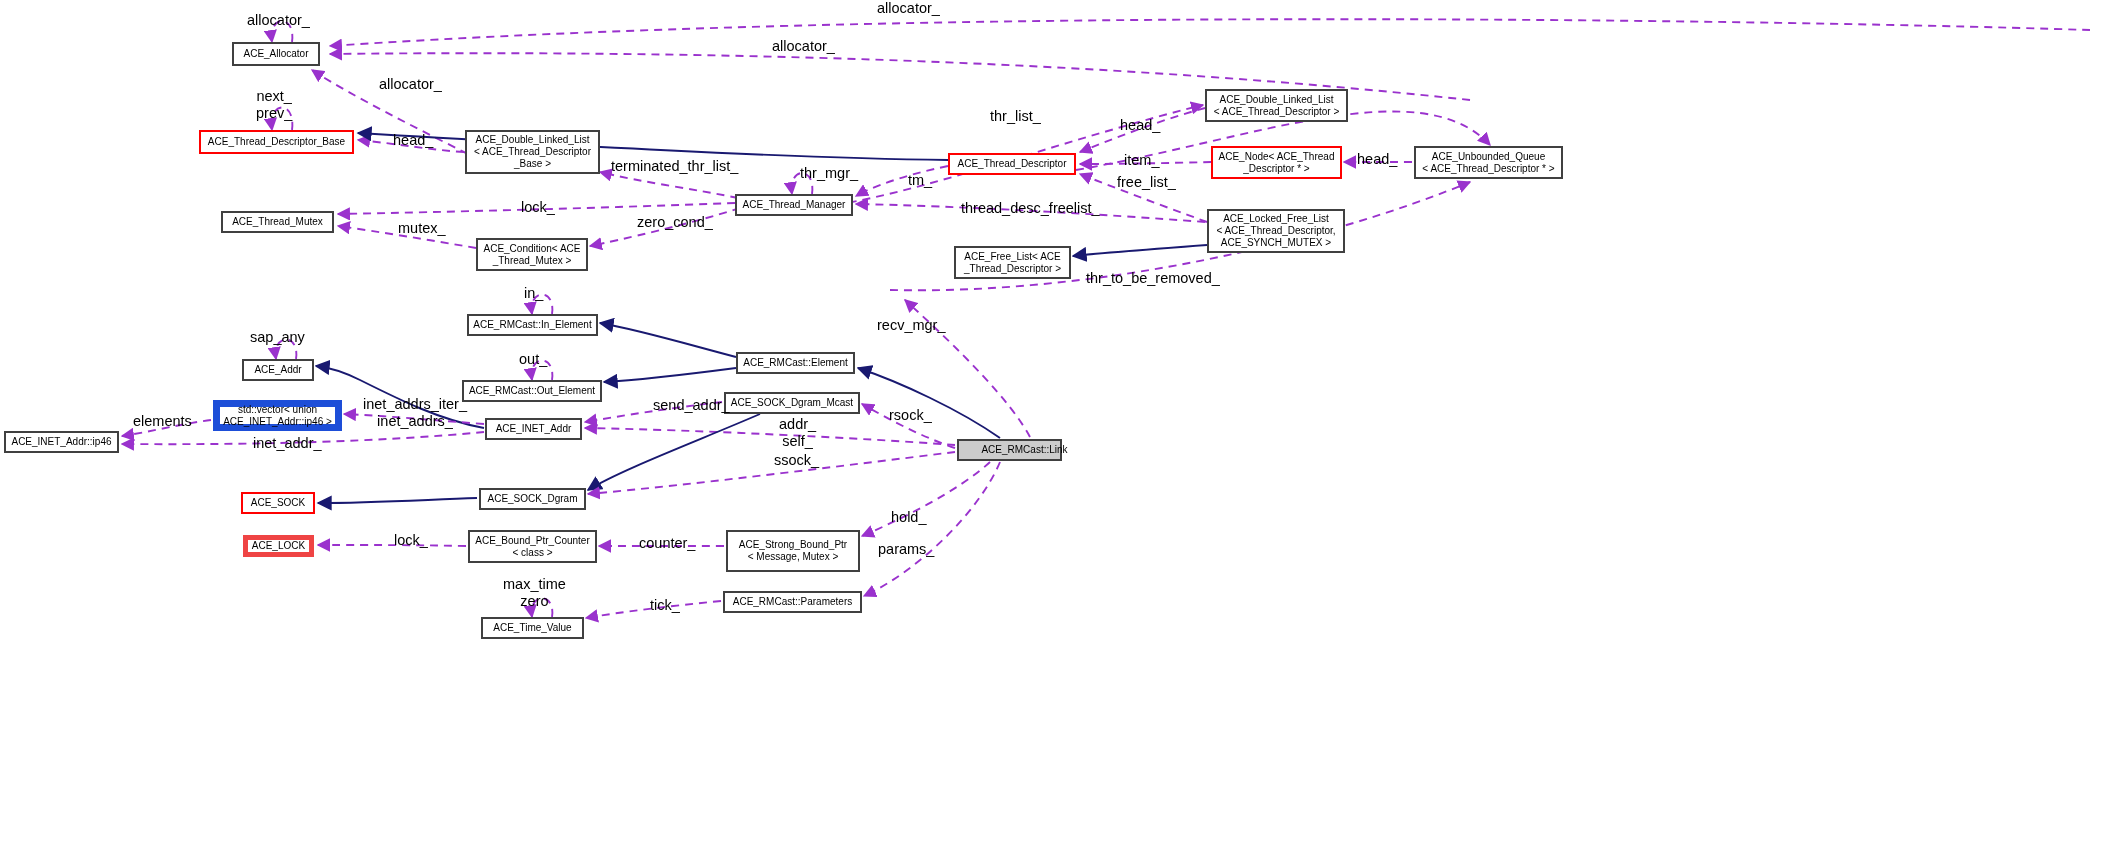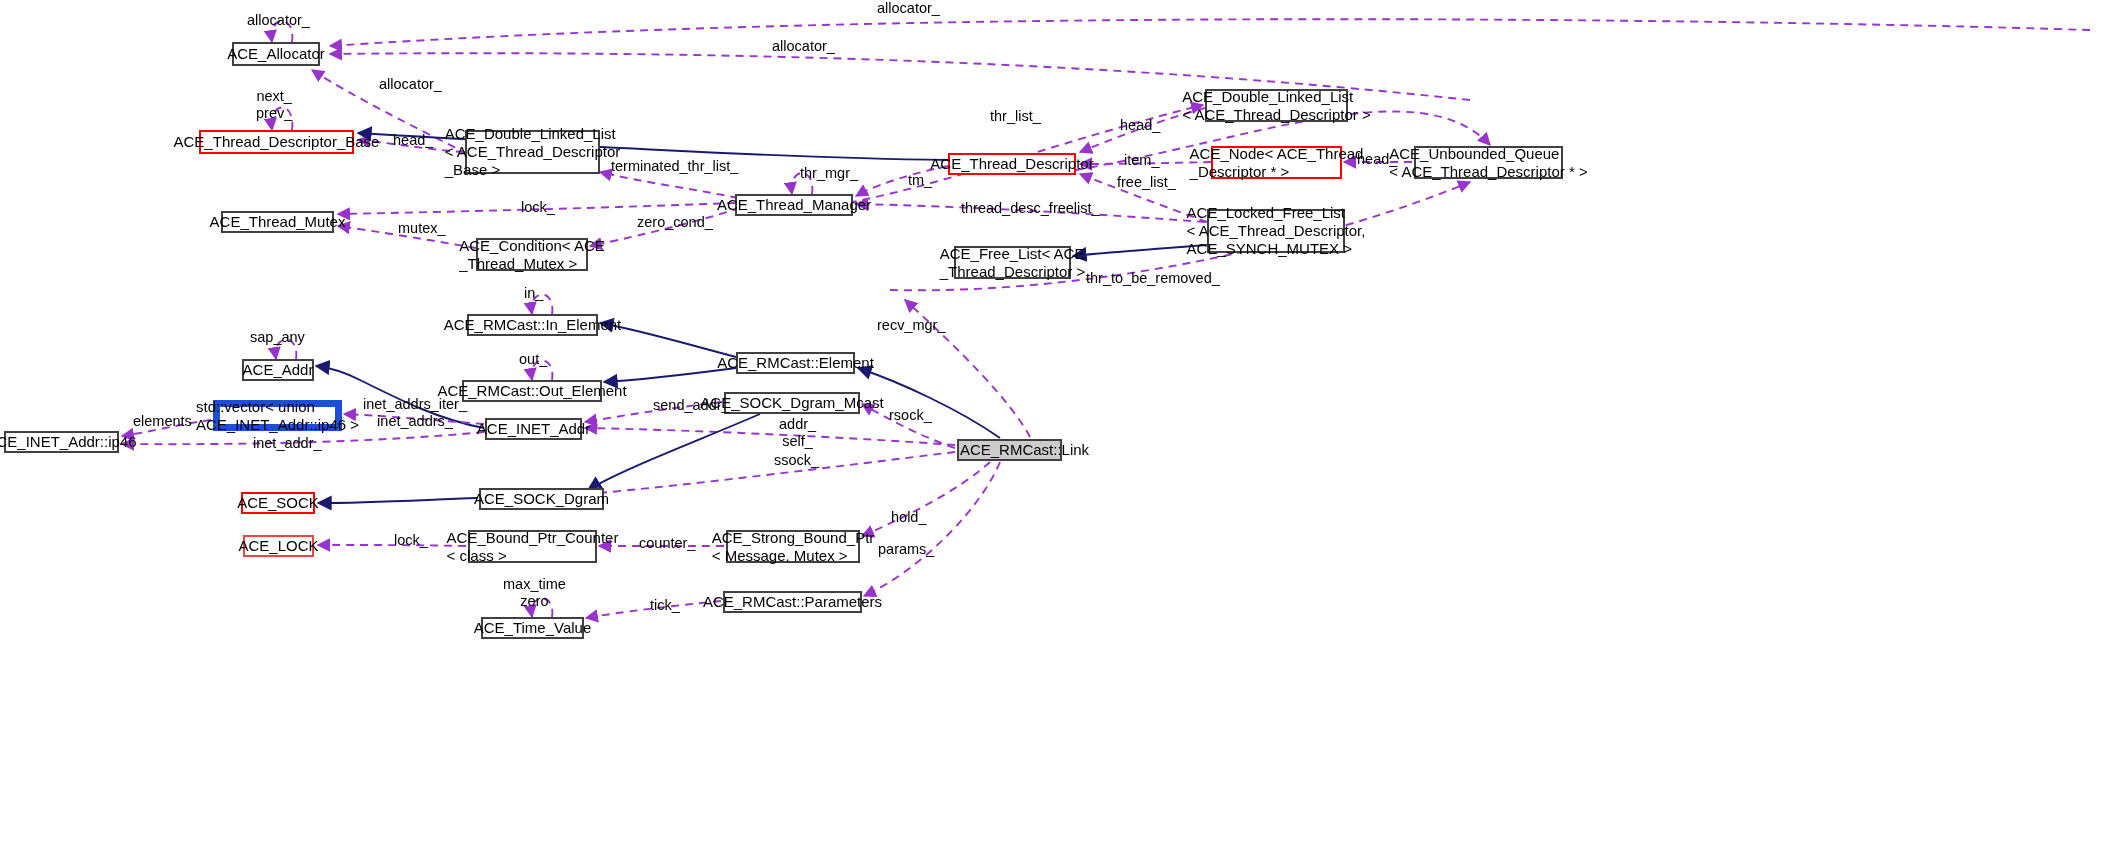--- a/index.html
+++ b/index.html
@@ -24,31 +24,31 @@
   }
   .node {
     position: absolute;
     box-sizing: border-box;
     background: #ffffff;
     border: 1px solid #404040;
     display: flex;
     flex-direction: column;
     align-items: center;
     justify-content: center;
-    text-align: left;
-    font-size: 15px;
+    text-align: center;
+    font-size: 10px;
     color: #000000;
     line-height: 1.18;
     white-space: pre;
     z-index: 5;
   }
   .node.thick { border: 2px solid #404040; }
   .node.red { border: 2px solid #ff0000; }
   .node.gray-border { border: 7px solid #1d4ed8; }
-  .node.lightgray-border { border: 2px solid #ef4444; }
+  .node.lightgray-border { border: 5px solid #ef4444; }
   .node.current {
     background: #cccccc;
     border: 2px solid #404040;
   }
   .edge-label {
     position: absolute;
     font-size: 14.5px;
     color: #000000;
     white-space: pre;
     text-align: center;
@@ -160,25 +160,25 @@
       <div class="node thick" style="left: 242px; top: 359px; width: 72px; height: 22px;">ACE_Addr</div>
       <div class="node thick" style="left: 462px; top: 380px; width: 140px; height: 22px;">ACE_RMCast::Out_Element</div>
       <div class="node thick" style="left: 736px; top: 352px; width: 119px; height: 22px;">ACE_RMCast::Element</div>
       <div class="node gray-border" style="left: 213px; top: 400px; width: 129px; height: 31px;">std::vector&lt; union
 ACE_INET_Addr::ip46 &gt;</div>
       <div class="node thick" style="left: 724px; top: 392px; width: 136px; height: 22px;">ACE_SOCK_Dgram_Mcast</div>
       <div class="node thick" style="left: 4px; top: 431px; width: 115px; height: 22px;">ACE_INET_Addr::ip46</div>
       <div class="node thick" style="left: 485px; top: 418px; width: 97px; height: 22px;">ACE_INET_Addr</div>
       <div class="node current" style="left: 957px; top: 439px; width: 105px; height: 22px; padding-left: 30px;">ACE_RMCast::Link</div>
       <div class="node red" style="left: 241px; top: 492px; width: 74px; height: 22px;">ACE_SOCK</div>
-      <div class="node thick" style="left: 479px; top: 488px; width: 125px; height: 22px;">ACE_SOCK_Dgram</div>
+      <div class="node thick" style="left: 479px; top: 488px; width: 107px; height: 22px;">ACE_SOCK_Dgram</div>
       <div class="node lightgray-border" style="left: 243px; top: 535px; width: 71px; height: 22px;">ACE_LOCK</div>
       <div class="node thick" style="left: 468px; top: 530px; width: 129px; height: 33px;">ACE_Bound_Ptr_Counter
 &lt; class &gt;</div>
-      <div class="node thick" style="left: 726px; top: 530px; width: 134px; height: 33px;">ACE_Strong_Bound_Ptr
+      <div class="node thick" style="left: 726px; top: 530px; width: 134px; height: 42px;">ACE_Strong_Bound_Ptr
 &lt; Message, Mutex &gt;</div>
       <div class="node thick" style="left: 723px; top: 591px; width: 139px; height: 22px;">ACE_RMCast::Parameters</div>
       <div class="node thick" style="left: 481px; top: 617px; width: 103px; height: 22px;">ACE_Time_Value</div>
     </div>
   <div id="labels">
       <div class="edge-label" style="left: 247px; top: 12px;">allocator_</div>
       <div class="edge-label" style="left: 877px; top: 0px;">allocator_</div>
       <div class="edge-label" style="left: 772px; top: 38px;">allocator_</div>
       <div class="edge-label" style="left: 379px; top: 76px;">allocator_</div>
       <div class="edge-label" style="left: 256px; top: 88px;">next_

